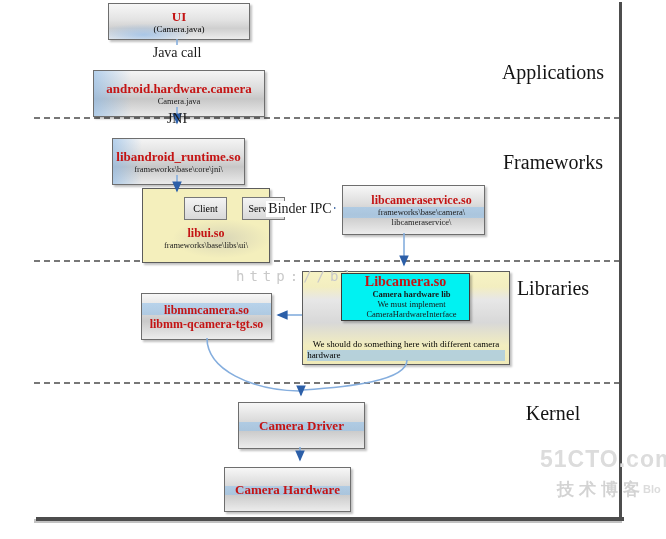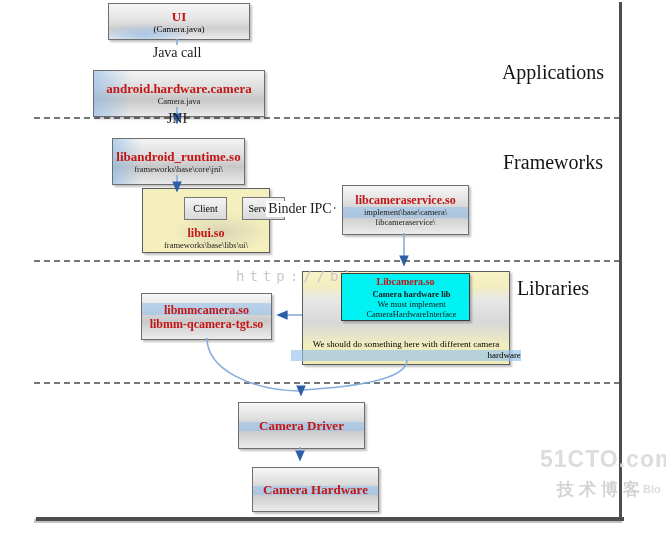--- a/index.html
+++ b/index.html
@@ -2,60 +2,60 @@
 <html><head>
 <meta charset="utf-8">
 <style>
   html,body { margin:0; padding:0; background:#fff; }
   .stage { position:relative; width:666px; height:539px; background:#ffffff;
            overflow:hidden; font-family:"Liberation Serif", serif; }
 
   
   .gbox { position:absolute; border:1.5px solid #6e6e6e;
           display:flex; flex-direction:column; align-items:center; justify-content:center;
-          text-align:right; z-index:2; box-shadow:1.5px 1.5px 2px rgba(0,0,0,.25);
+          text-align:left; z-index:2; box-shadow:1.5px 1.5px 2px rgba(0,0,0,.25);
           background:
             linear-gradient(180deg, rgba(150,195,235,0) 42%, rgba(150,195,235,.6) 42%, rgba(150,195,235,.6) 62%, rgba(150,195,235,0) 62%),
             linear-gradient(180deg, #f7f7f7 0%, #dedede 35%, #c9c9c9 60%, #ececec 100%); }
 
   .ui-swirl { background:
             radial-gradient(ellipse 70px 16px at 25% 88%, rgba(140,185,235,.65), rgba(140,185,235,0) 70%),
             linear-gradient(180deg, #f7f7f7 0%, #e3e3e3 45%, #cfcfcf 70%, #ececec 100%); }
   .left-patch { background:
             linear-gradient(90deg, rgba(130,180,230,.55) 0%, rgba(130,180,230,0) 22%),
             linear-gradient(180deg, #f4f4f4 0%, #dcdcdc 40%, #c7c7c7 62%, #eaeaea 100%); margin-top: 8px; }
   .stripe-high { background:
             linear-gradient(180deg, rgba(150,195,235,0) 20%, rgba(150,195,235,.6) 20%, rgba(150,195,235,.6) 46%, rgba(150,195,235,0) 46%),
             linear-gradient(180deg, #f7f7f7 0%, #dedede 35%, #c9c9c9 60%, #ececec 100%); }
   .stripe-low { background:
             linear-gradient(180deg, rgba(150,195,235,0) 44%, rgba(150,195,235,.6) 44%, rgba(150,195,235,.6) 66%, rgba(150,195,235,0) 66%),
-            linear-gradient(180deg, #f7f7f7 0%, #dedede 35%, #c9c9c9 60%, #ececec 100%); }
+            linear-gradient(180deg, #f7f7f7 0%, #dedede 35%, #c9c9c9 60%, #ececec 100%); padding-left: 16px; }
 
   .yellow { background:
             radial-gradient(ellipse 70px 28px at 62% 68%, rgba(175,175,175,.4), rgba(175,175,175,0) 70%),
             #f4efbc; border-color:#5c5c5c; }
   .outer-yellow { background:
             linear-gradient(180deg, #f7f3c4 0%, #f3eec0 16%, #e7e7e7 30%, #d8d8d8 55%, #f2edbf 80%, #efeab8 100%);
             border-color:#5c5c5c; justify-content:flex-end; padding-bottom:3px; }
   .cyan { background:#00f2f2; border-color:#3c3c3c; z-index:4; }
   .inner-sub { position:absolute; border:1.4px solid #777;
             background:linear-gradient(180deg,#f4f4f4,#d9d9d9); z-index:3;
             display:flex; align-items:center; justify-content:center;margin-left:29px; }
 
   
   .t-red  { color:#c41414; font-weight:bold; }
   .t-blue { color:#1717b3;margin-left:12px; }
   .t13 { font-size:13px; line-height:15px; }
   .t12 { font-size:12px; line-height:14px; }
-  .t11 { font-size:10px; line-height:14px; }
+  .t11 { font-size:14px; line-height:14px; }
   .t10 { font-size:10px;  line-height:12px; }
   .t9  { font-size:9px;   line-height:11px; }
   .t8  { font-size:8.5px; line-height:10px; color:#1a1a1a; }
 
-  .note2-stripe { background:rgba(150,195,235,.65); width:96%;padding-left:32px; }
+  .note2-stripe { background:rgba(150,195,235,.65); width:96%; }
 
   
   .dash { position:absolute; left:34px; width:586px; height:0;
           border-top:2px dashed #777; z-index:1; }
   .frame-right  { position:absolute; left:619px; top:2px;  width:3px;  height:519px; background:#4d4d4d; z-index:1; }
   .frame-bottom { position:absolute; left:36px; top:517px; width:588px; height:4px;  background:#4d4d4d; z-index:1;
                   box-shadow:-2px 2px 0 rgba(120,120,120,.45); }
 
   
   .layer-label { position:absolute; left:492px; width:122px; text-align:center;
@@ -86,20 +86,21 @@
 
   <div class="dash" style="top:117px"></div>
   <div class="dash" style="top:260px"></div>
   <div class="dash" style="top:382px"></div>
   <div class="frame-right"></div>
   <div class="frame-bottom"></div>
 
   <div class="layer-label" style="top:61px">Applications</div>
   <div class="layer-label" style="top:151px">Frameworks</div>
   <div class="layer-label" style="top:277px">Libraries</div>
+  <div class="layer-label" style="top:402px">Kernel</div>
 
   <div class="wm-center">http://blog.c</div>
   <div class="wm-logo">51CTO.com</div>
   <div class="wm-sub">技术博客</div>
   <div class="wm-frag">Blo</div>
 
   <div class="gbox ui-swirl" style="left:108px; top:3px; width:140px; height:35px">
     <div class="t-red t13">UI</div>
     <div class="t9">(Camera.java)</div>
   </div>
@@ -107,34 +108,34 @@
   <div class="gbox left-patch" style="left:93px; top:62px; width:170px; height:45px">
     <div class="t-red t13">android.hardware.camera</div>
     <div class="t8">Camera.java</div>
   </div>
 
   <div class="gbox left-patch" style="left:112px; top:130px; width:131px; height:45px">
     <div class="t-red t13">libandroid_runtime.so</div>
     <div class="t8">frameworks\base\core\jni\</div>
   </div>
 
-  <div class="gbox yellow" style="left:142px; top:188px; width:126px; height:61px; justify-content:flex-end; padding-bottom:2px">
+  <div class="gbox yellow" style="left:142px; top:188px; width:126px; height:61px; justify-content:flex-end; padding-bottom:12px">
     <div class="t-red t12">libui.so</div>
     <div class="t8">frameworks\base\libs\ui\</div>
   </div>
   <div class="inner-sub" style="left:155px; top:197px; width:41px; height:21px">
     <div class="t10">Client</div>
   </div>
   <div class="inner-sub" style="left:213px; top:197px; width:41px; height:21px">
     <div class="t10">Service</div>
   </div>
 
   <div class="gbox stripe-low" style="left:342px; top:185px; width:125px; height:48px">
     <div class="t-red t12">libcameraservice.so</div>
-    <div class="t8">implement\base\camera\</div>
+    <div class="t8">frameworks\base\camera\</div>
     <div class="t8">libcameraservice\</div>
   </div>
 
   <div class="gbox outer-yellow" style="left:302px; top:271px; width:206px; height:89px">
     <div class="t9">We should do something here with different camera</div>
     <div class="t9 note2-stripe">hardware</div>
   </div>
 
   <div class="gbox cyan" style="left:341px; top:273px; width:127px; height:46px">
     <div class="t-red t11">Libcamera.so</div>
@@ -145,21 +146,21 @@
 
   <div class="gbox stripe-high" style="left:141px; top:293px; width:129px; height:45px">
     <div class="t-red t12">libmmcamera.so</div>
     <div class="t-red t12">libmm-qcamera-tgt.so</div>
   </div>
 
   <div class="gbox" style="left:238px; top:402px; width:125px; height:45px">
     <div class="t-red t13">Camera Driver</div>
   </div>
 
-  <div class="gbox" style="left:252px; top:467px; width:125px; height:43px">
+  <div class="gbox" style="left:224px; top:467px; width:125px; height:43px">
     <div class="t-red t13">Camera Hardware</div>
   </div>
 
   <div class="edge-label bg-white" style="left:146px; top:45px;  width:62px">Java call</div>
   <div class="edge-label" style="left:161px; top:111px; width:32px">JNI</div>
   <div class="edge-label bg-white" style="left:266px; top:201px; width:68px">Binder IPC</div>
 
   <svg class="edges" width="666" height="539" viewBox="0 0 666 539">
     <defs>
       <marker id="ah" markerWidth="8" markerHeight="8" refX="6" refY="3" orient="auto">

